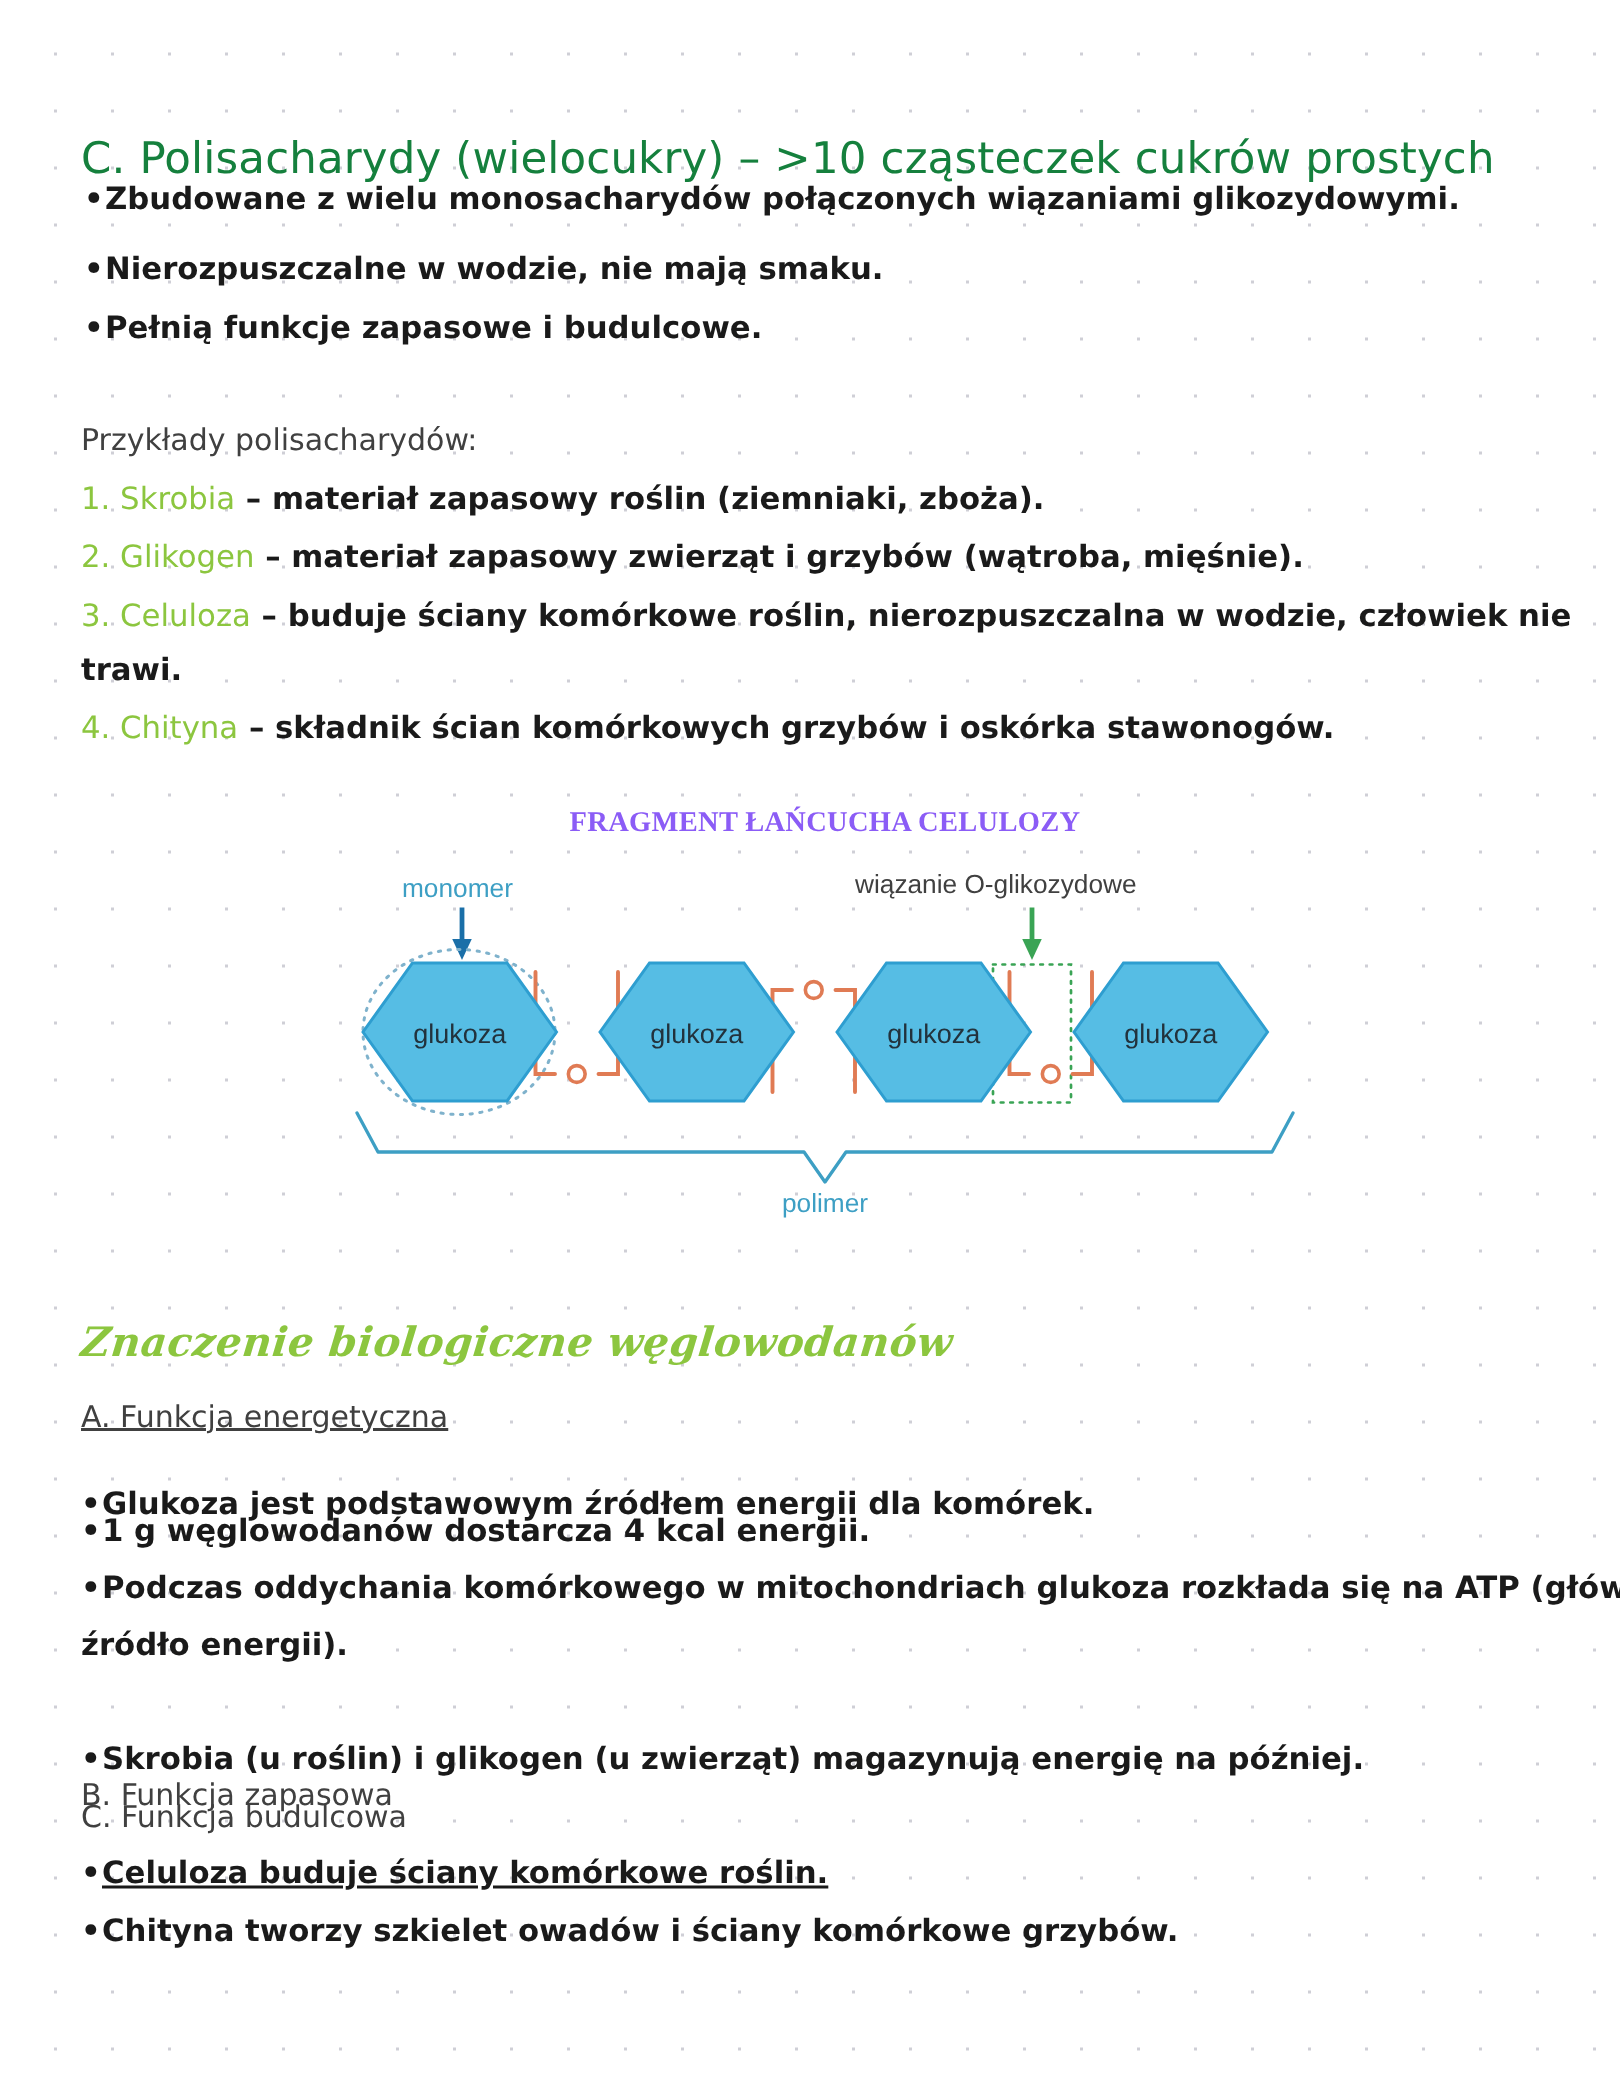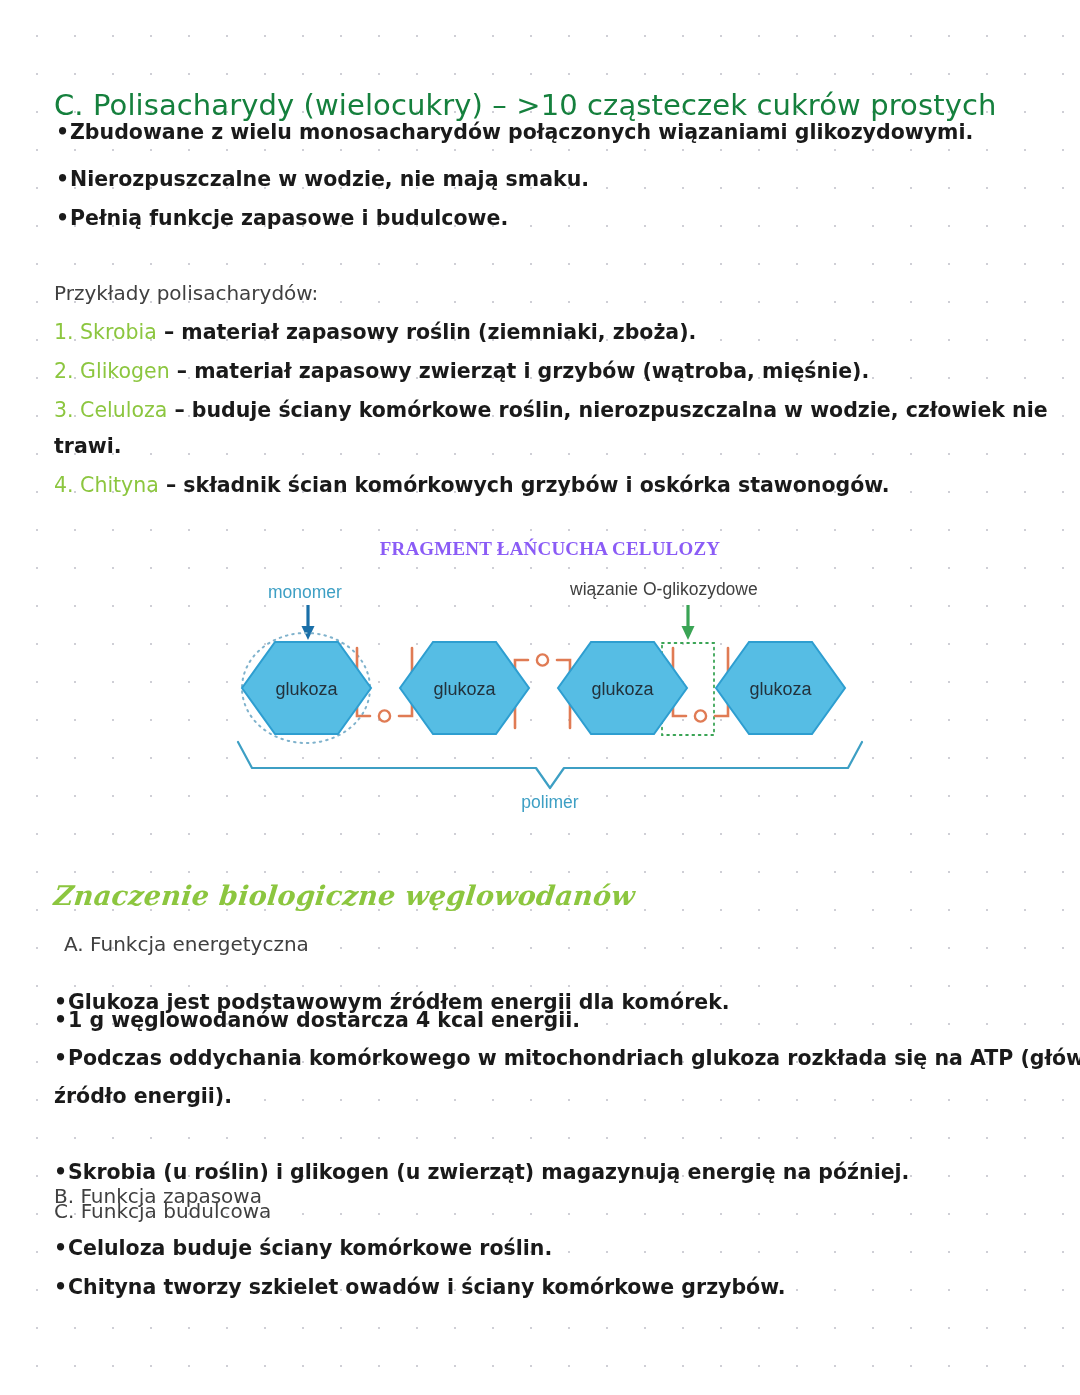--- a/index.html
+++ b/index.html
@@ -185,21 +185,21 @@
       <text x="234.5" y="165" text-anchor="middle" font-family="Liberation Sans, sans-serif" font-size="18" fill="#22323c">glukoza</text>
       <text x="392.5" y="165" text-anchor="middle" font-family="Liberation Sans, sans-serif" font-size="18" fill="#22323c">glukoza</text>
       <text x="550.5" y="165" text-anchor="middle" font-family="Liberation Sans, sans-serif" font-size="18" fill="#22323c">glukoza</text>
 
       <path d="M8 212 L22 238 L306 238 L320 258 L334 238 L618 238 L632 212" fill="none" stroke="#3d9fc4" stroke-width="2.2" stroke-linejoin="round" stroke-linecap="round"></path>
     </svg>
   </div>
 
   <div id="script-heading">Znaczenie biologiczne węglowodanów</div>
 
-  <div class="txt green-sub" style="left:64px;top:932px;">A. Funkcja energetyczna</div>
+  <div class="txt green-sub" style="left:54px;top:932px;text-decoration:underline;">A. Funkcja energetyczna</div>
 
   <div class="txt body-line" style="left:54px;top:970px;margin-top:20px;">
     <span class="bullet-dot">•</span><span>Glukoza jest podstawowym źródłem energii dla komórek.</span>
   </div>
   <div class="txt body-line" style="left:54px;top:1008px;">
     <span class="bullet-dot">•</span><span>1 g węglowodanów dostarcza 4 kcal energii.</span>
   </div>
   <div class="txt body-line" style="left:54px;top:1046px;">
     <span class="bullet-dot">•</span><span>Podczas oddychania komórkowego w mitochondriach glukoza rozkłada się na ATP (główne</span>
   </div>
@@ -208,20 +208,20 @@
   </div>
 
   <div class="txt green-sub" style="left:54px;top:1184px;">B. Funkcja zapasowa</div>
 
   <div class="txt body-line" style="left:54px;top:1160px;">
     <span class="bullet-dot">•</span><span>Skrobia (u roślin) i glikogen (u zwierząt) magazynują energię na później.</span>
   </div>
 
   <div class="txt green-sub" style="left:54px;top:1199px;">C. Funkcja budulcowa</div>
 
-  <div class="txt body-line" style="left:54px;top:1236px;">
+  <div class="txt body-line" style="left:54px;top:1236px;text-decoration:underline;">
     <span class="bullet-dot">•</span><span>Celuloza buduje ściany komórkowe roślin.</span>
   </div>
   <div class="txt body-line" style="left:54px;top:1275px;">
     <span class="bullet-dot">•</span><span>Chityna tworzy szkielet owadów i ściany komórkowe grzybów.</span>
   </div>
 
 </div>
 
 </body></html>

